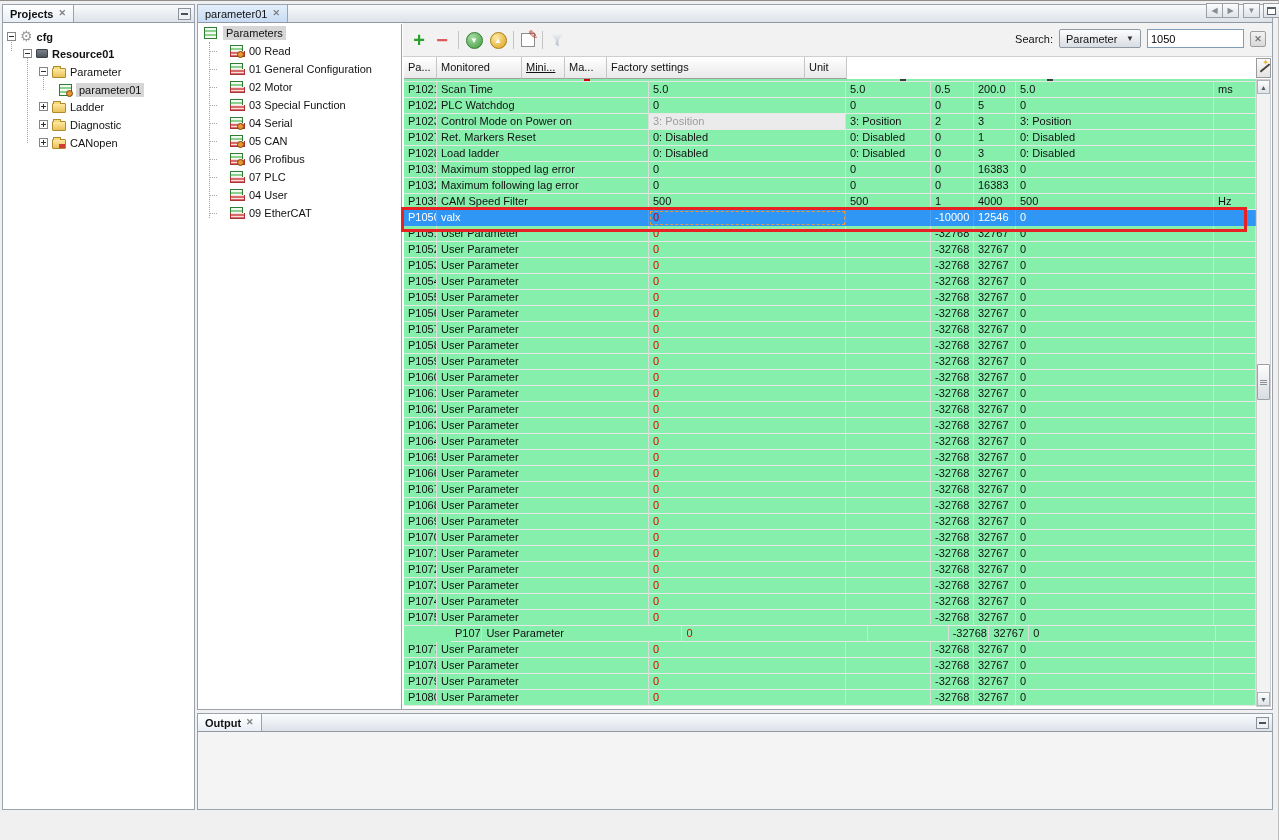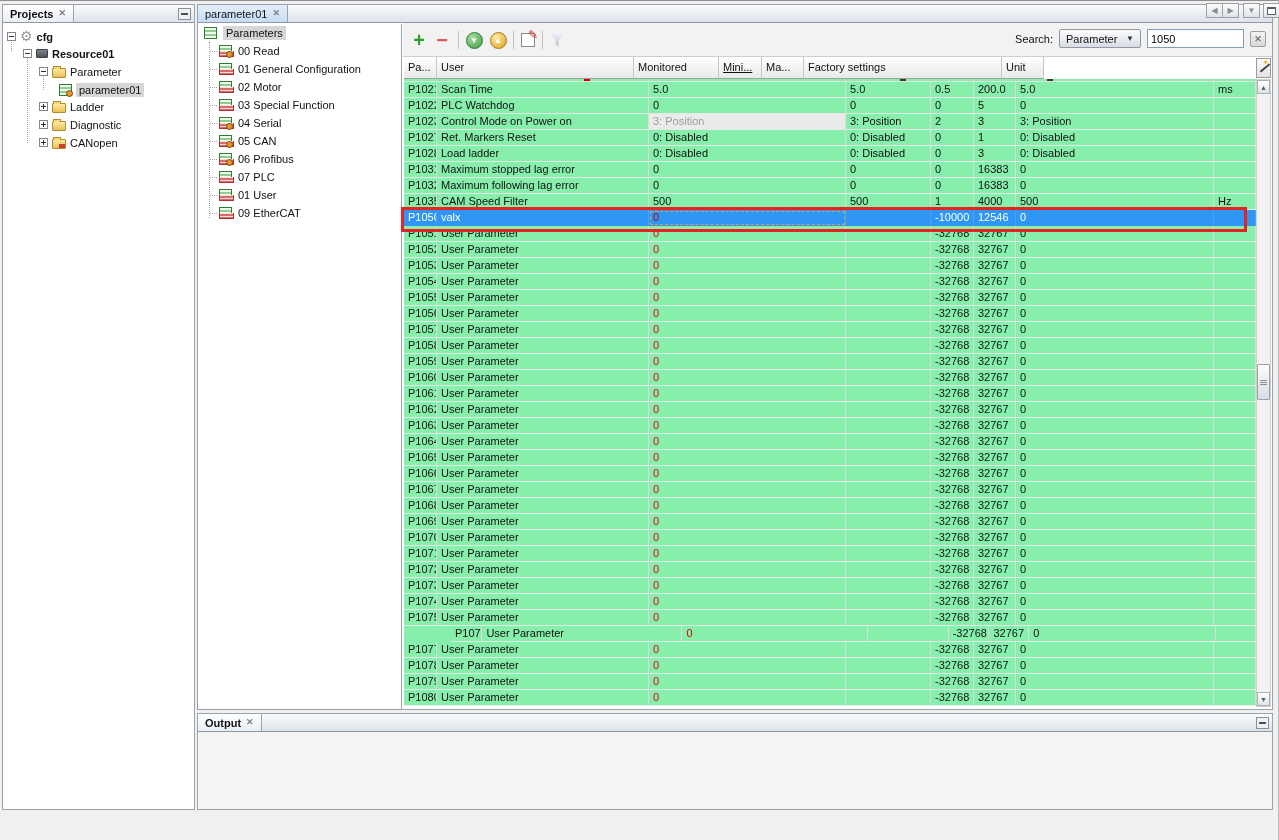--- a/index.html
+++ b/index.html
@@ -29,21 +29,21 @@
   .folder-ico { width:14px; height:10px; background:linear-gradient(#ffe9a0,#e8c159); border:1px solid #b28a2e; border-radius:1px; position:relative; flex:0 0 14px; margin-top:2px; }
   .folder-ico::before { content:""; position:absolute; left:0; top:-3px; width:6px; height:2px; background:#f4d87c; border:1px solid #b28a2e; border-bottom:none; }
   .folder-ico.red-mark::after { content:""; position:absolute; right:0; bottom:0; width:6px; height:4px; background:#d23b2f; }
   .pgrid { width:13px; height:12px; border:1px solid #2f7d32; background:repeating-linear-gradient(180deg,#f2fbf2 0 2px,#8fcf8f 2px 4px); position:relative; flex:0 0 13px; }
   .pgrid.rg { background:linear-gradient(180deg, rgba(0,0,0,0) 0 0), repeating-linear-gradient(180deg,#f2fbf2 0 2px,#8fcf8f 2px 4px); }
   .pgrid.rg::before { content:""; position:absolute; left:-1px; bottom:-1px; width:13px; height:5px; background:repeating-linear-gradient(180deg,#f8dede 0 1px,#d96b6b 1px 3px); border:1px solid #a33; border-top:none; }
   .pgrid.fig::after { content:""; position:absolute; right:-2px; bottom:-2px; width:5px; height:5px; border-radius:50%; background:#e8962e; border:1px solid #7a4a10; z-index:2; }
   .dotline-v { position:absolute; border-left:1px dotted #9aa0a6; }
 
   
-  .ptree-item { position:relative; height:18px; display:flex; align-items:center; gap:6px; padding-left:21px; white-space:nowrap; }
+  .ptree-item { position:relative; height:18px; display:flex; align-items:center; gap:6px; padding-left:32px; white-space:nowrap; }
   .ptree-item::before { content:""; position:absolute; left:11px; top:9px; width:8px; border-top:1px dotted #a5a5a5; }
 
   
   .toolbar { position:absolute; left:403px; top:22px; width:869px; height:34px; background:#f2f2f2; border-bottom:1px solid #cfcfcf; }
   .tbtn { position:absolute; top:6px; width:22px; height:22px; display:flex; align-items:center; justify-content:center; cursor:default; }
   .tsep { position:absolute; top:8px; width:1px; height:18px; background:#c4c4c4; }
   .ico-plus { color:#2ba12b; font-size:20px; font-weight:bold; line-height:18px; }
   .ico-minus { color:#e05555; font-size:20px; font-weight:bold; line-height:16px; }
   .circ { width:17px; height:17px; border-radius:50%; display:flex; align-items:center; justify-content:center; font-size:8px; color:#fff; }
   .circ.green { background:radial-gradient(circle at 35% 30%, #a8dca2, #3f9c3f); border:1px solid #2e7d32; }
@@ -197,21 +197,21 @@
         <div class="ptree-item">
           <span class="pgrid rg fig"></span>
           <span>06 Profibus</span>
         </div>
         <div class="ptree-item">
           <span class="pgrid rg"></span>
           <span>07 PLC</span>
         </div>
         <div class="ptree-item">
           <span class="pgrid rg"></span>
-          <span>01 User</span>
+          <span>04 User</span>
         </div>
         <div class="ptree-item">
           <span class="pgrid rg"></span>
           <span>09 EtherCAT</span>
         </div>
       </div>
   </div>
 
   <div class="toolbar">
     <div class="tbtn" style="left:5px;">
@@ -242,21 +242,20 @@
         <span>Parameter</span>
         <span class="caret">▼</span>
       </div>
       <input class="search-input" type="text" value="1050" style="">
       <div class="clear-btn">✕</div>
     </div>
   </div>
 
   <div class="thead">
       <div class="th" style="width: 33px;">Pa...</div>
-      <div class="th" style="width: 197px;">User</div>
       <div class="th" style="width: 85px;">Monitored</div>
       <div class="th" style="width: 43px; text-decoration: underline;">Mini...</div>
       <div class="th" style="width: 42px;">Ma...</div>
       <div class="th" style="width: 198px;">Factory settings</div>
       <div class="th" style="width: 42px;">Unit</div>
     </div>
   <div class="wand-btn"></div>
 
   <div class="tbody">
     <div class="sliver">

